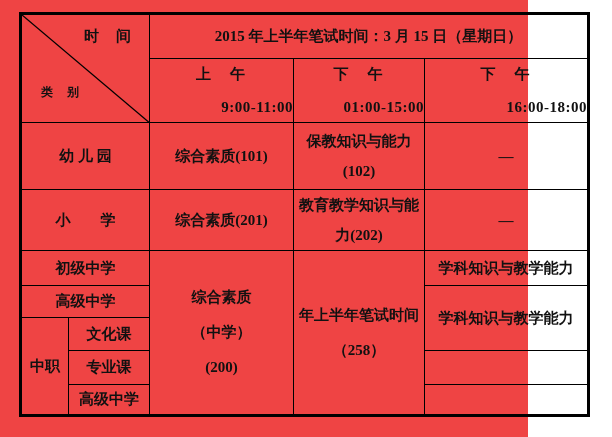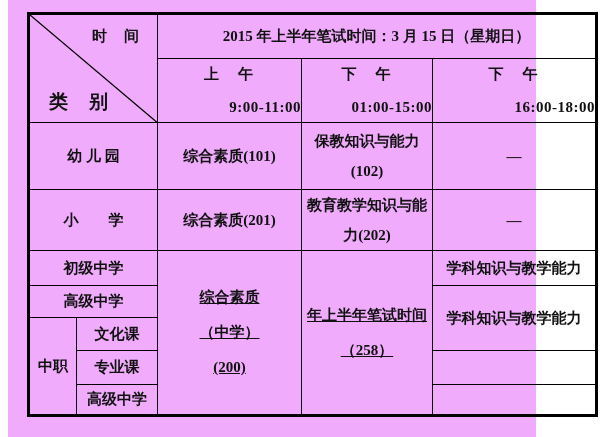--- a/index.html
+++ b/index.html
@@ -1,23 +1,22 @@
 <!DOCTYPE html>
 <html><head>
 <meta charset="utf-8">
 <style>
   html, body { margin: 0; padding: 0; background: #ffffff; }
   .canvas {
     position: relative;
     width: 528px;
     height: 437px;
-    background: #f0abfc;
+    background: #ef4444;
     font-family: "Liberation Serif", "DejaVu Serif", serif;
     color: #111;
-    margin-left: 8px;
   }
   table.schedule {
     position: absolute;
     left: 19px;
     top: 12px;
     width: 568px;
     height: 401px;
     border-collapse: collapse;
     table-layout: fixed;
     border: 3px solid #000;
@@ -36,30 +35,30 @@
 
   
   td.corner { position: relative; }
   .corner-inner { position: absolute; inset: 0; }
   .corner-inner svg { position: absolute; left: 0; top: 0; }
   .corner-time {
     position: absolute; top: 12px; right: 17px;
     font-size: 15px; font-weight: bold; letter-spacing: 1px;
   }
   .corner-cat {
-    position: absolute; bottom: 7px; left: 19px;
-    font-size: 19px; font-weight: bold; letter-spacing: 1px;
+    position: absolute; bottom: 21px; left: 19px;
+    font-size: 12px; font-weight: bold; letter-spacing: 1px;
   }
 
   .colhead { line-height: 1; }
   .colhead .period { display: block; padding-bottom: 9px; letter-spacing: 2px; text-align: center; }
   .colhead .time   { display: block; padding-top: 9px; letter-spacing: 0.5px; text-align: right; }
 
   .lines2 span { display: block; line-height: 1; padding: 7.5px 0; }
-  .lines3 span { display: block; line-height: 1; padding: 10px 0; text-decoration: underline; }
+  .lines3 span { display: block; line-height: 1; padding: 10px 0; }
 
   .dash { font-size: 16px; }
 </style>
 </head>
 <body>
 
 <div class="canvas">
   <table class="schedule">
     <colgroup>
       <col style="width:48px">

